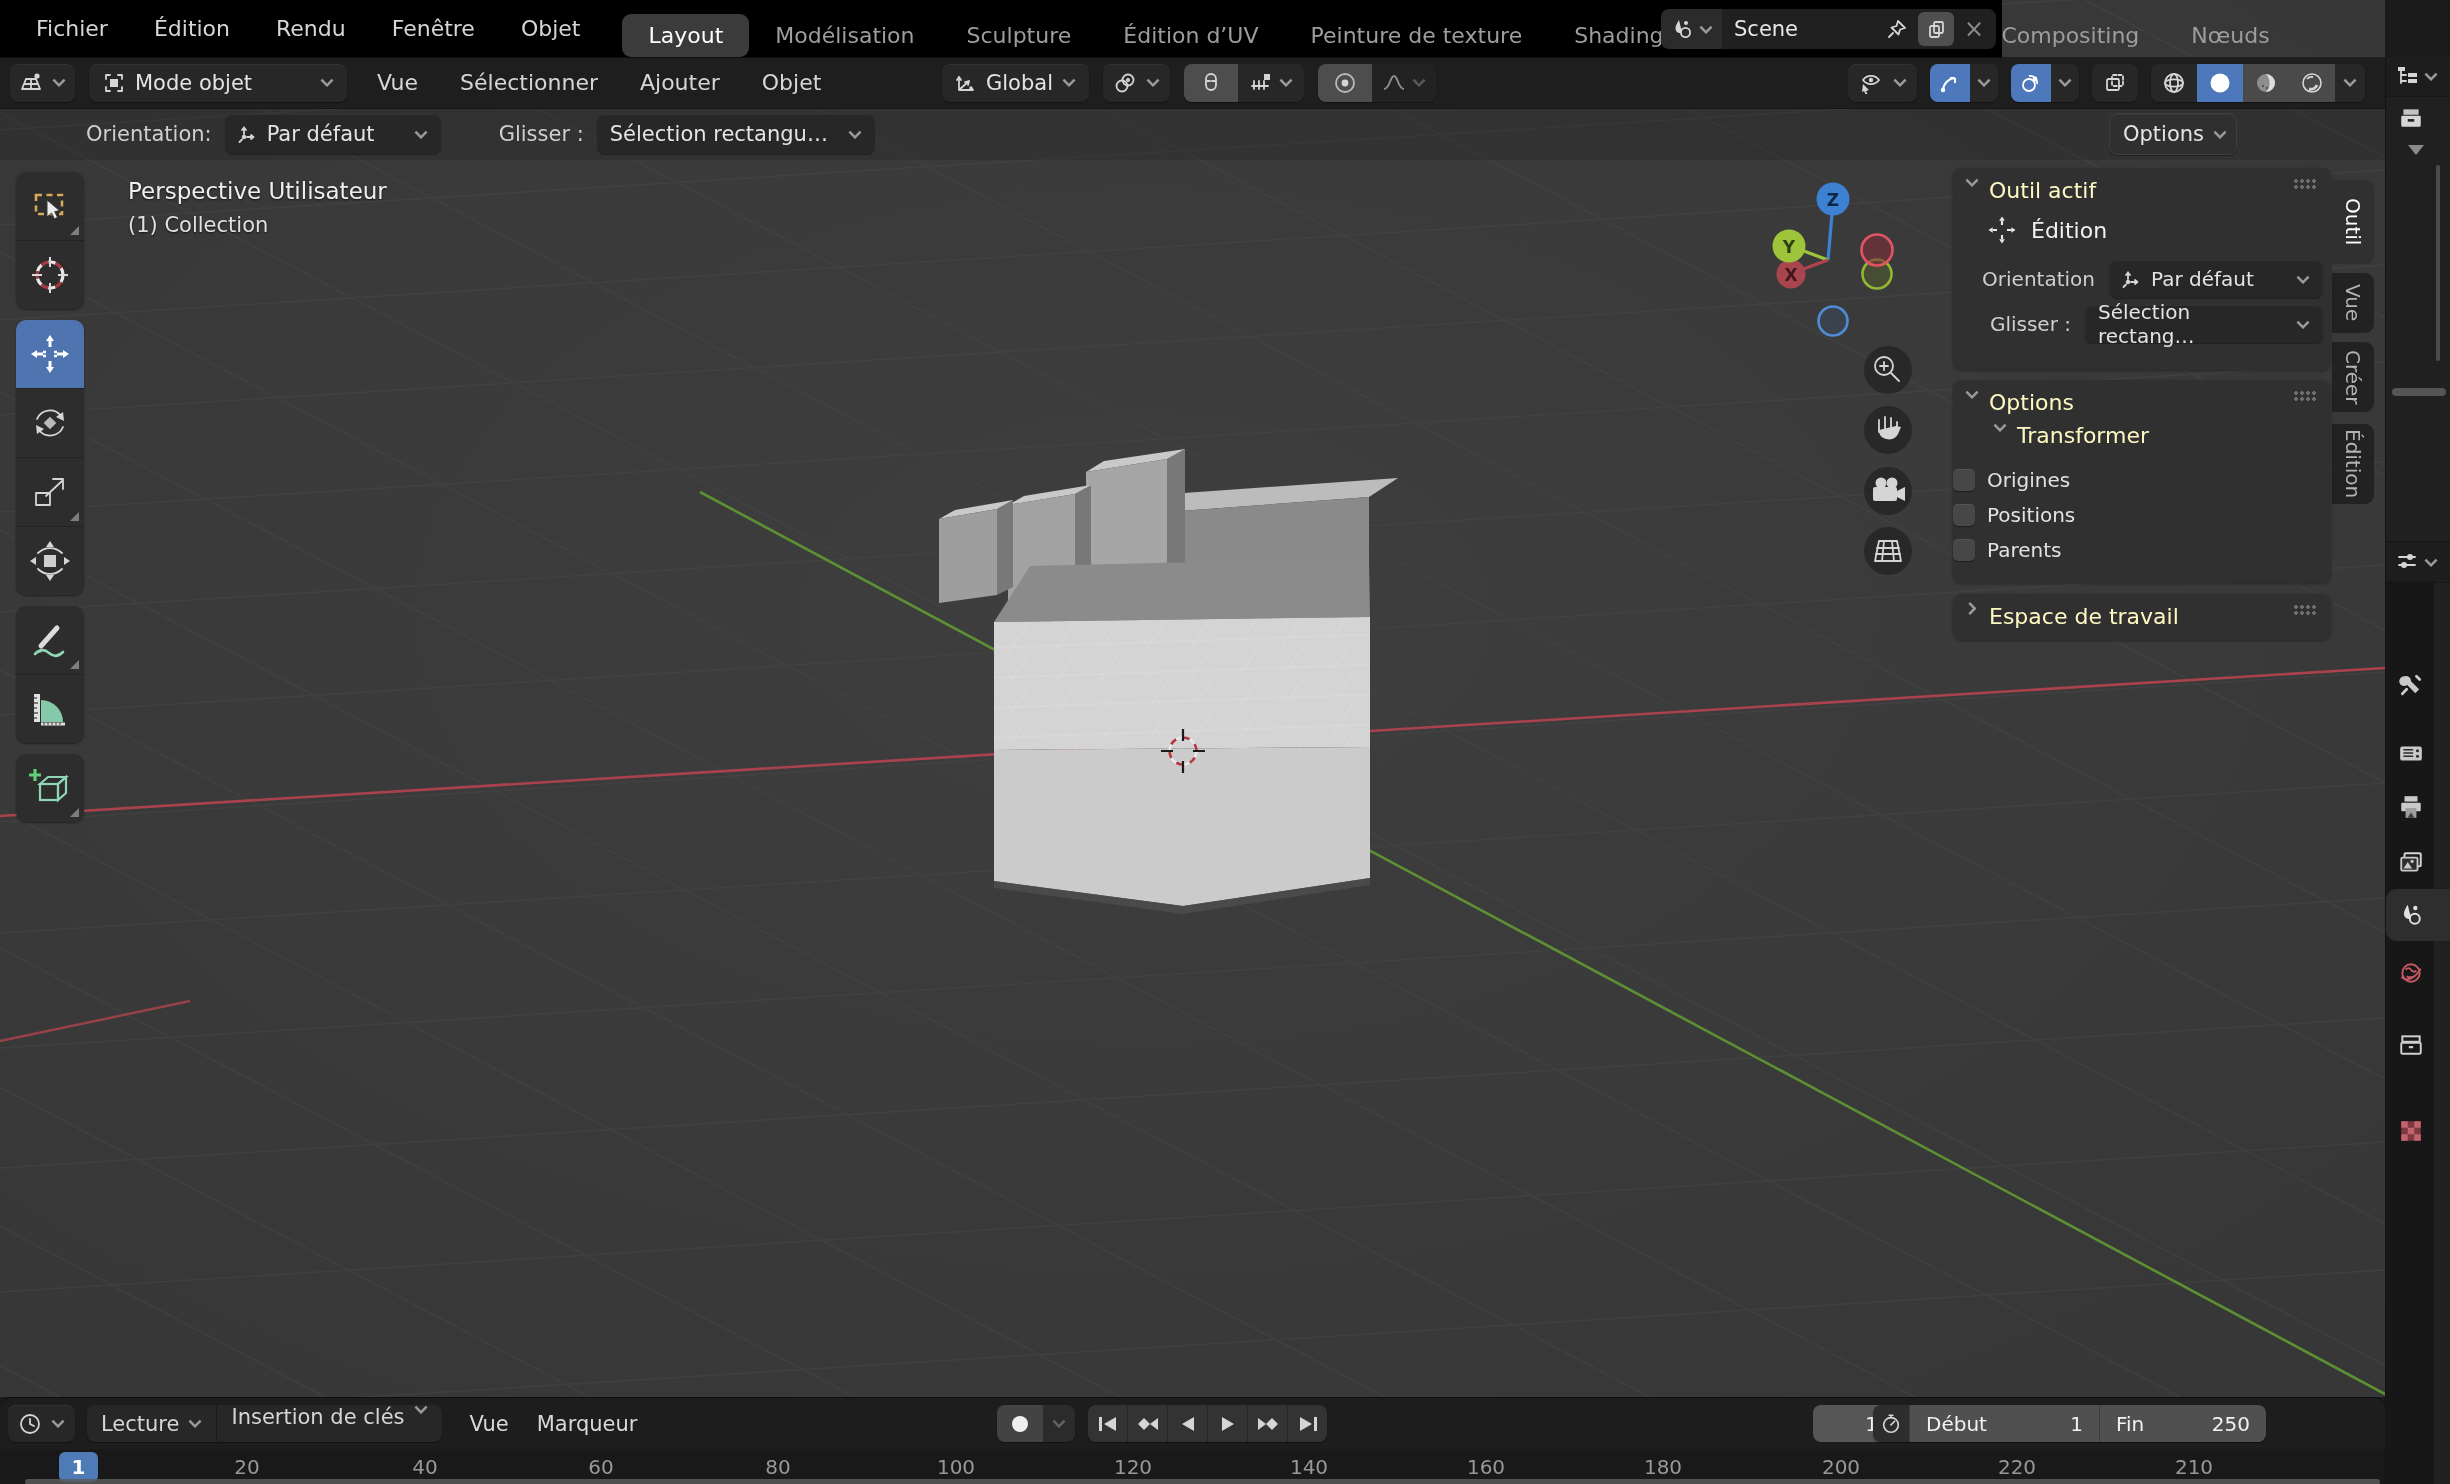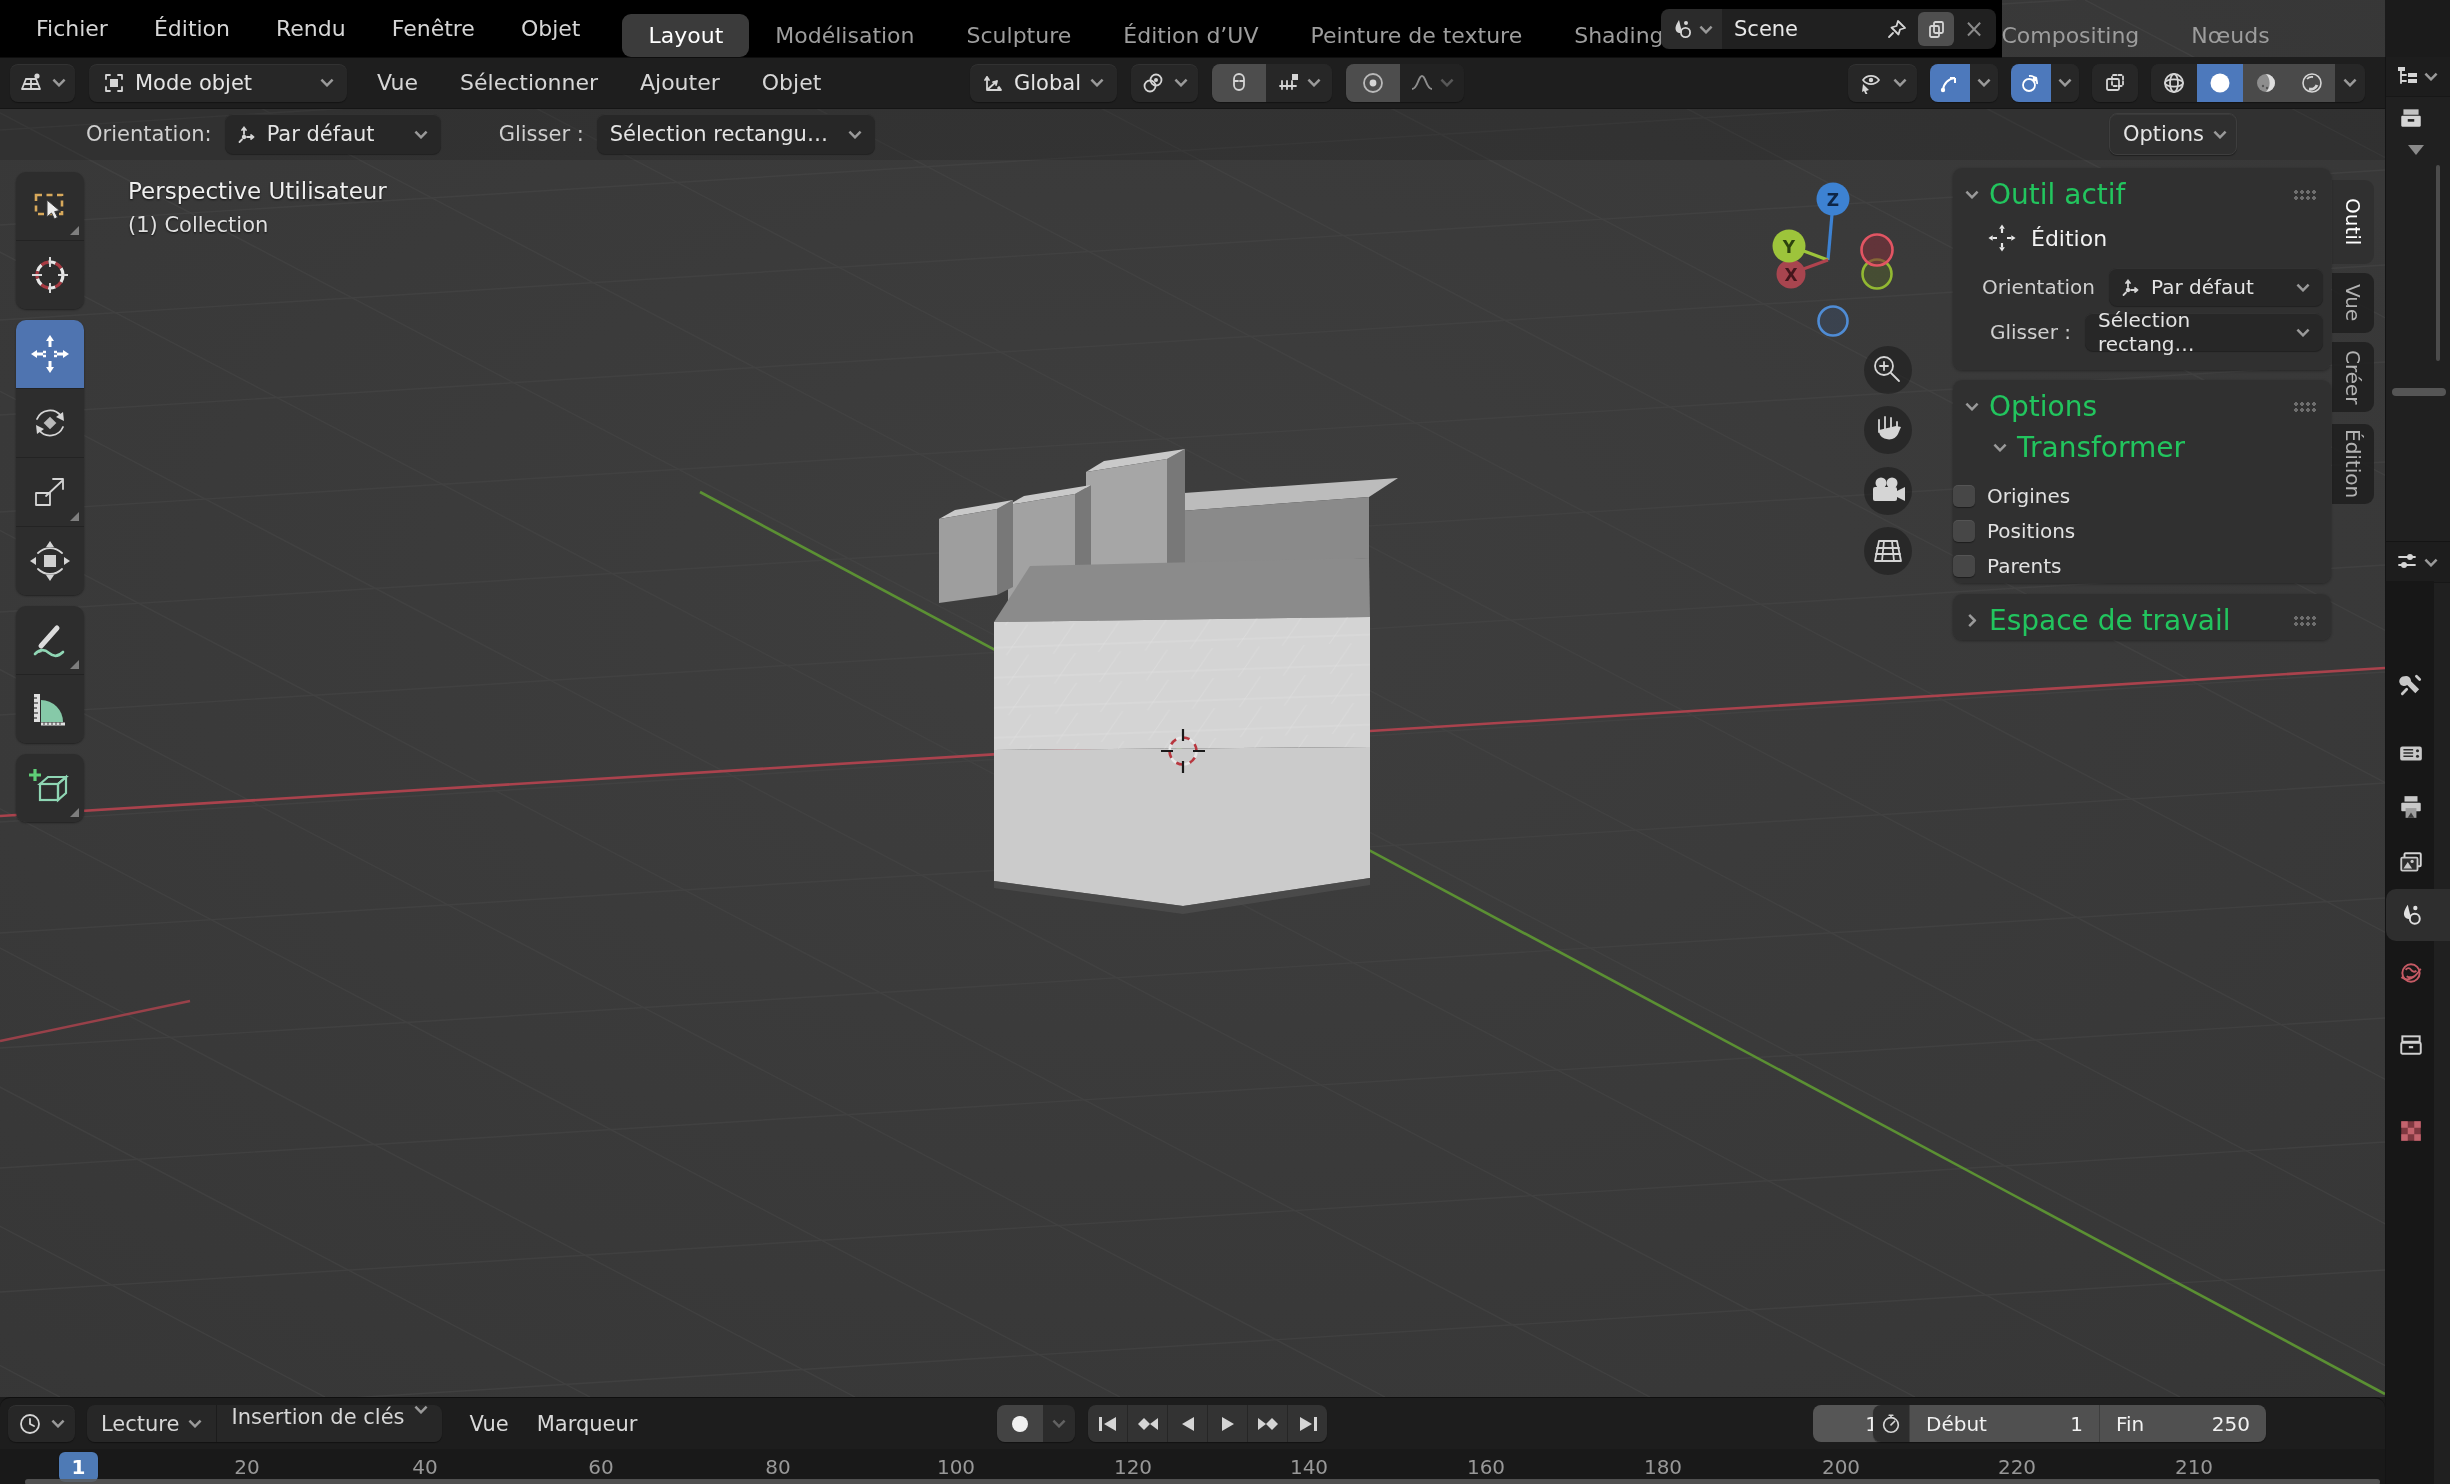--- a/index.html
+++ b/index.html
@@ -51,21 +51,21 @@
   .tgroup{display:flex;flex-direction:column;border-radius:10px;overflow:hidden;
           box-shadow:0 1px 2px rgba(0,0,0,.45)}
   .tbtn{width:68px;height:68px;background:#2d2d2d;display:flex;align-items:center;justify-content:center;position:relative}
   .tbtn + .tbtn{border-top:1px solid #232323}
   .tbtn.active{background:#4f74b0}
   .tbtn .corner{position:absolute;right:5px;bottom:5px;width:0;height:0;
                 border-left:9px solid transparent;border-bottom:9px solid #9a9a9a;opacity:.75}
   
   .npanel-block{position:absolute;left:1953px;width:378px;background:rgba(48,48,48,.96);
                 border-radius:9px;z-index:14;box-shadow:0 1px 3px rgba(0,0,0,.35)}
-  .ph{display:flex;align-items:center;gap:10px;padding:10px 14px 6px 12px;font-size:28px;color:#22c55e}
+  .ph{display:flex;align-items:flex-start;gap:10px;padding:10px 14px 6px 12px;font-size:22px;color:#fef9c3}
   .ph .sp{flex:1}
   .prow{display:flex;align-items:center;margin:7px 8px 7px 0}
   .prow .lab{flex:0 0 142px;text-align:right;font-size:20px;color:#cfcfcf;padding-right:14px;white-space:nowrap}
   .prow .pill{flex:1;height:38px;font-size:20px}
   .chk{width:22px;height:22px;border-radius:5px;background:#474747;
        box-shadow:inset 0 1px 0 rgba(255,255,255,.07),0 1px 1px rgba(0,0,0,.4);margin-right:12px}
   .chkrow{display:flex;align-items:center;height:35px}
   .chklab{font-size:20px;color:#e2e2e2}
   #ntabs{position:absolute;left:2332px;top:180px;width:46px;z-index:13}
   .ntab{writing-mode:vertical-rl;display:flex;align-items:center;justify-content:center;
@@ -277,21 +277,21 @@
           <path d="M1 1l4 4 4-4"></path>
         </svg>
     </div>
     <div style="display:flex;gap:30px;margin-left:24px">
       <span class="menu">Vue</span>
       <span class="menu">Sélectionner</span>
       <span class="menu">Ajouter</span>
       <span class="menu">Objet</span>
     </div>
 
-    <div style="position:absolute;left:970px;display:flex;gap:14px;align-items:flex-end">
+    <div style="position:absolute;left:942px;display:flex;gap:14px;align-items:flex-end">
       <div class="pill">
         <svg width="22" height="22" viewBox="0 0 22 22">
           <path d="M4,18 V5 M4,18 H18 M4,18 L14,9 M4,5 l-2,3 M4,5 l2,3 M18,18 l-3,-2 M18,18 l-2,-3 M14,9 l-4,1 M14,9 l-1,4" class="ic" stroke-width="1.5"></path>
         </svg>
         <span>Global</span>
         <svg class="cv" viewBox="0 0 10 6">
             <path d="M1 1l4 4 4-4"></path>
           </svg>
       </div>
       <div class="pill" style="padding:0 10px">

